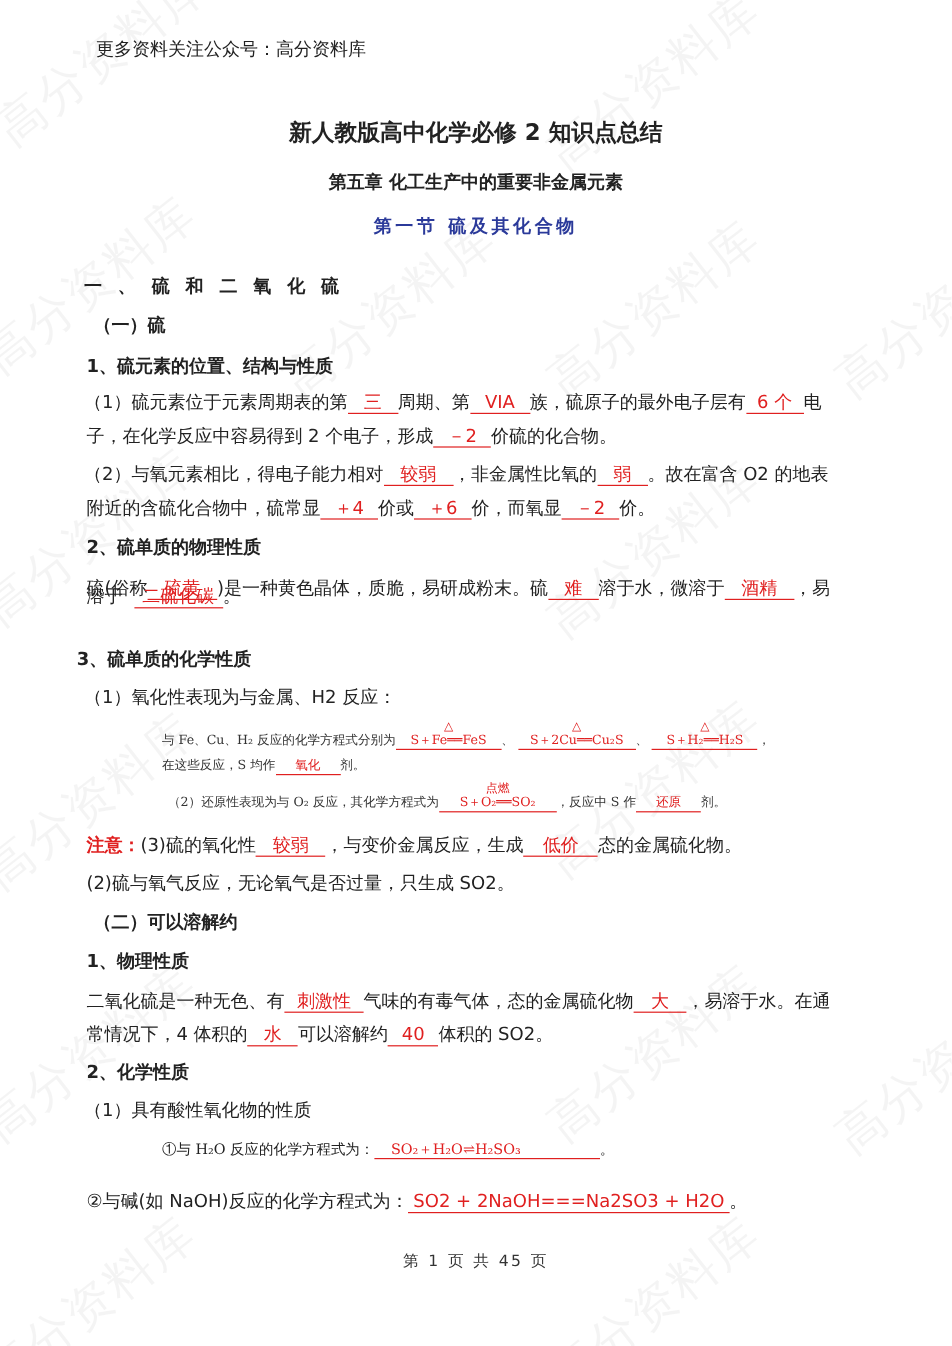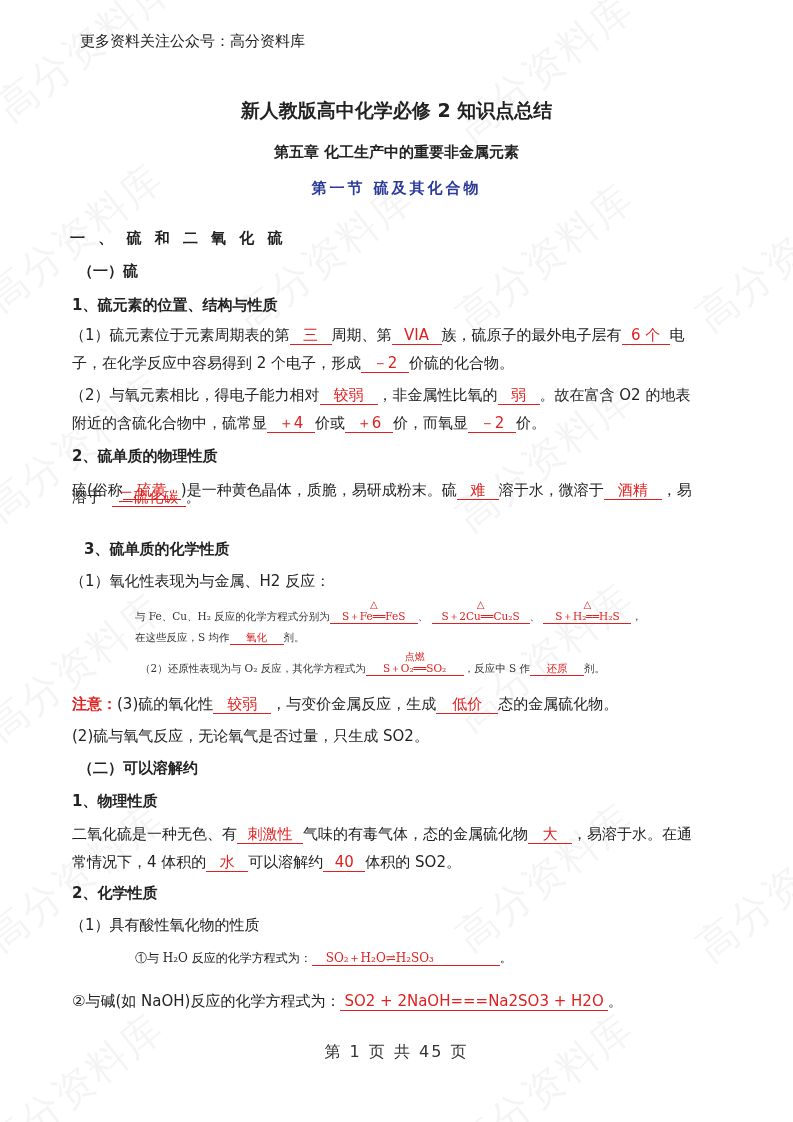--- a/index.html
+++ b/index.html
@@ -16,21 +16,21 @@
   .h2 { font-size: 15px; font-weight: bold; }
   .h3 { font-size: 15px; font-weight: bold; }
   .p { font-size: 15px; color: #222; }
   .blank { color: #e02020; border-bottom: 1px solid #e02020; display: inline-block; text-align: center; padding: 0 4px; line-height: 1.1; }
   .red { color: #e02020; font-weight: bold; }
   .img-eq { font-family: "DejaVu Serif", "Liberation Serif", serif; font-size: 10.5px; color: #333; }
   .img-eq .blank { font-size: 10.5px; }
   .cond { position: relative; display: inline-block; }
   .cond .over { position: absolute; top: -12px; left: 50%; transform: translateX(-50%); font-size: 10px; color: #e02020; }
   .serif-eq { font-family: "DejaVu Serif", "Liberation Serif", serif; font-size: 12px; }
-  .footer { left: 0; width: 793px; text-align: center; top: 1042px; font-size: 16px; color: #333; letter-spacing: 2px; }
+  .footer { left: 0; width: 793px; text-align: center; top: 1042px; font-size: 13px; color: #333; letter-spacing: 2px; }
 </style>
 </head>
 <body>
 
 <div class="wm" style="left:-20px;top:20px">高分资料库</div>
 <div class="wm" style="left:440px;top:40px">高分资料库</div>
 <div class="wm" style="left:-30px;top:210px">高分资料库</div>
 <div class="wm" style="left:220px;top:230px">高分资料库</div>
 <div class="wm" style="left:440px;top:230px">高分资料库</div>
 <div class="wm" style="left:680px;top:230px">高分资料库</div>
@@ -68,21 +68,21 @@
 </div>
 
 <div class="abs h3" style="left:72px;top:447px">2、硫单质的物理性质</div>
 <div class="abs p" style="left:72px;top:481px">
   <span>硫(俗称</span><span class="blank" style="min-width:50px">硫黄</span><span>)是一种黄色晶体，质脆，易研成粉末。硫</span><span class="blank" style="min-width:34px">难</span><span>溶于水，微溶于</span><span class="blank" style="min-width:50px">酒精</span><span>，易</span>
 </div>
 <div class="abs p" style="left:72px;top:488px">
   <span>溶于</span>&nbsp;&nbsp;<span class="blank" style="min-width:66px">二硫化碳</span><span>。</span>
 </div>
 
-<div class="abs h3" style="left:84px;top:540px">3、硫单质的化学性质</div>
+<div class="abs h3" style="left:64px;top:540px">3、硫单质的化学性质</div>
 <div class="abs p" style="left:70px;top:572px">（1）氧化性表现为与金属、H2 反应：</div>
 
 <div class="abs img-eq" style="left:135px;top:610px">
   <span>与 Fe、Cu、H₂ 反应的化学方程式分别为</span><span class="blank cond" style="min-width:80px"><span class="over">△</span><span>S＋Fe══FeS</span></span><span>、</span>&nbsp;<span class="blank cond" style="min-width:90px"><span class="over">△</span><span>S＋2Cu══Cu₂S</span></span><span>、</span>&nbsp;<span class="blank cond" style="min-width:80px"><span class="over">△</span><span>S＋H₂══H₂S</span></span><span>，</span>
 </div>
 <div class="abs img-eq" style="left:135px;top:631px">
   <span>在这些反应，S 均作</span><span class="blank" style="min-width:46px">氧化</span><span>剂。</span>
 </div>
 <div class="abs img-eq" style="left:140px;top:662px">
   <span>（2）还原性表现为与 O₂ 反应，其化学方程式为</span><span class="blank cond" style="min-width:90px"><span class="over">点燃</span><span>S＋O₂══SO₂</span></span><span>，反应中 S 作</span><span class="blank" style="min-width:46px">还原</span><span>剂。</span>

